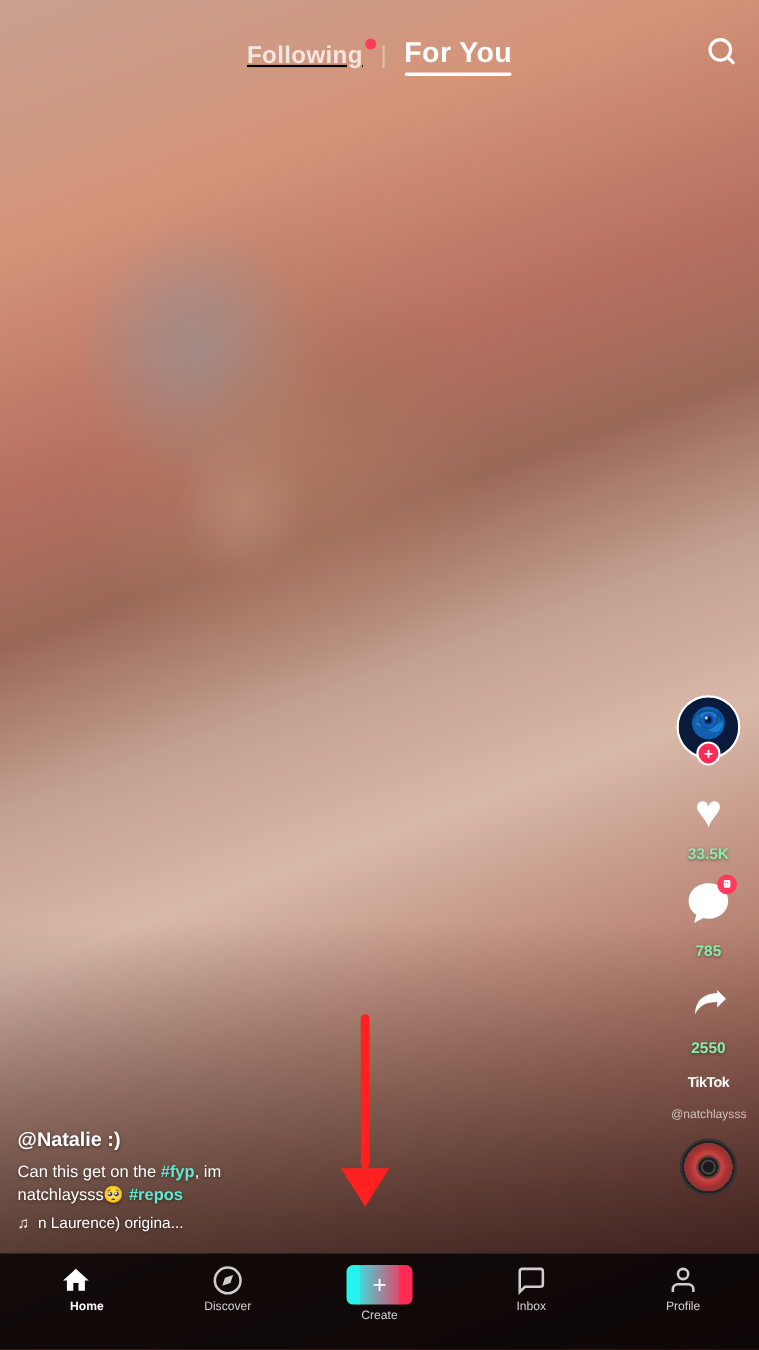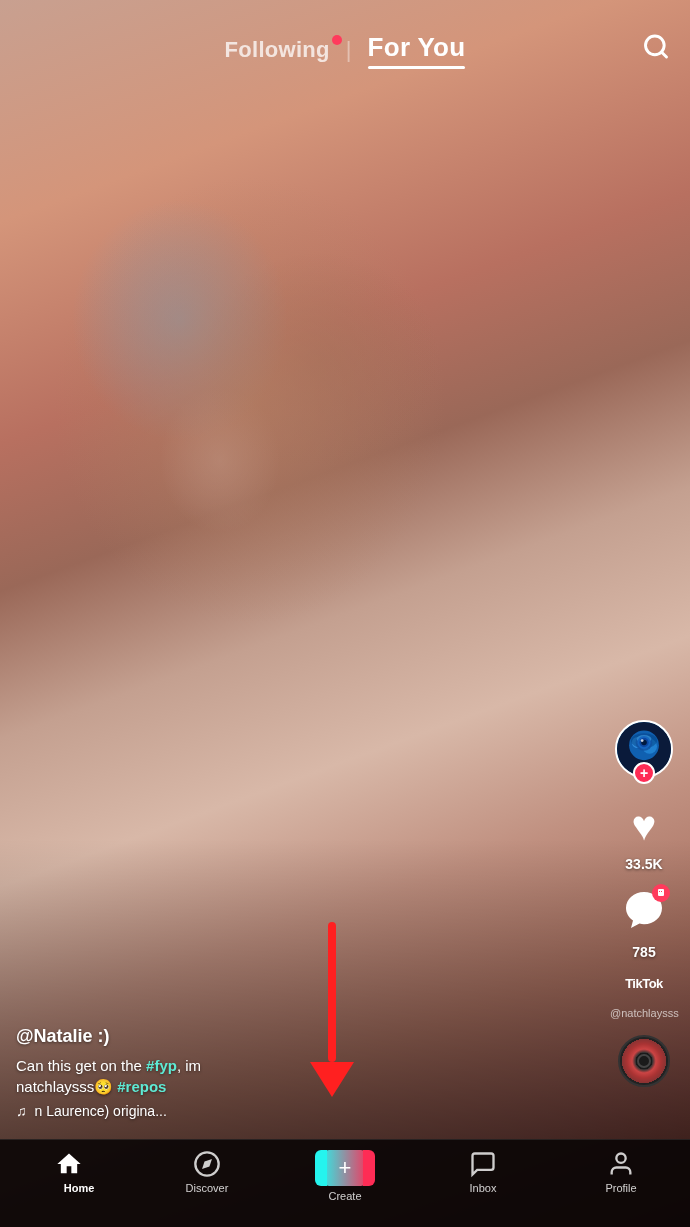--- a/index.html
+++ b/index.html
@@ -64,20 +64,21 @@
       display: flex;
       align-items: center;
       gap: 0;
     }
 
     .nav-following {
       display: flex;
       align-items: flex-end;
       gap: 6px;
       position: relative;
+      text-decoration: underline;
     }
 
     .nav-following-text {
       color: rgba(255,255,255,0.75);
       font-size: 22px;
       font-weight: 600;
       letter-spacing: 0.3px;
     }
 
     .notification-dot {
@@ -209,21 +210,21 @@
       width: 18px;
       height: 18px;
       background: #ff3b5c;
       border-radius: 50%;
       display: flex;
       align-items: center;
       justify-content: center;
     }
 
     .action-count {
-      color: #ffffff;
+      color: #86efac;
       font-size: 14px;
       font-weight: 600;
       text-shadow: 0 1px 3px rgba(0,0,0,0.5);
     }
 
     .tiktok-logo {
       color: white;
       font-size: 13px;
       font-weight: 700;
       letter-spacing: -0.5px;
@@ -475,20 +476,28 @@
             <rect x="2" y="1" width="6" height="7" rx="1"></rect>
             <rect x="3" y="3" width="1" height="1" fill="#ff3b5c"></rect>
             <rect x="5" y="3" width="1" height="1" fill="#ff3b5c"></rect>
           </svg>
         </div>
       </span>
     </div>
     <span class="action-count">785</span>
   </div>
 
+  <div class="action-item">
+    <div class="action-icon">
+      <svg width="44" height="44" viewBox="0 0 44 44" fill="white">
+        <path d="M30 8L38 16L30 24V19C20 19 14 22 10 30C10 20 16 11 30 11V8Z"></path>
+      </svg>
+    </div>
+    <span class="action-count">2550</span>
+  </div>
 
   <div class="action-item">
     <span class="tiktok-logo">TikTok</span>
   </div>
 
   <div style="font-size:11px; color:rgba(255,255,255,0.65); text-align:center; max-width:68px;">@natchlaysss</div>
 
   <div class="music-disc">
     <div class="music-disc-inner"></div>
   </div>

